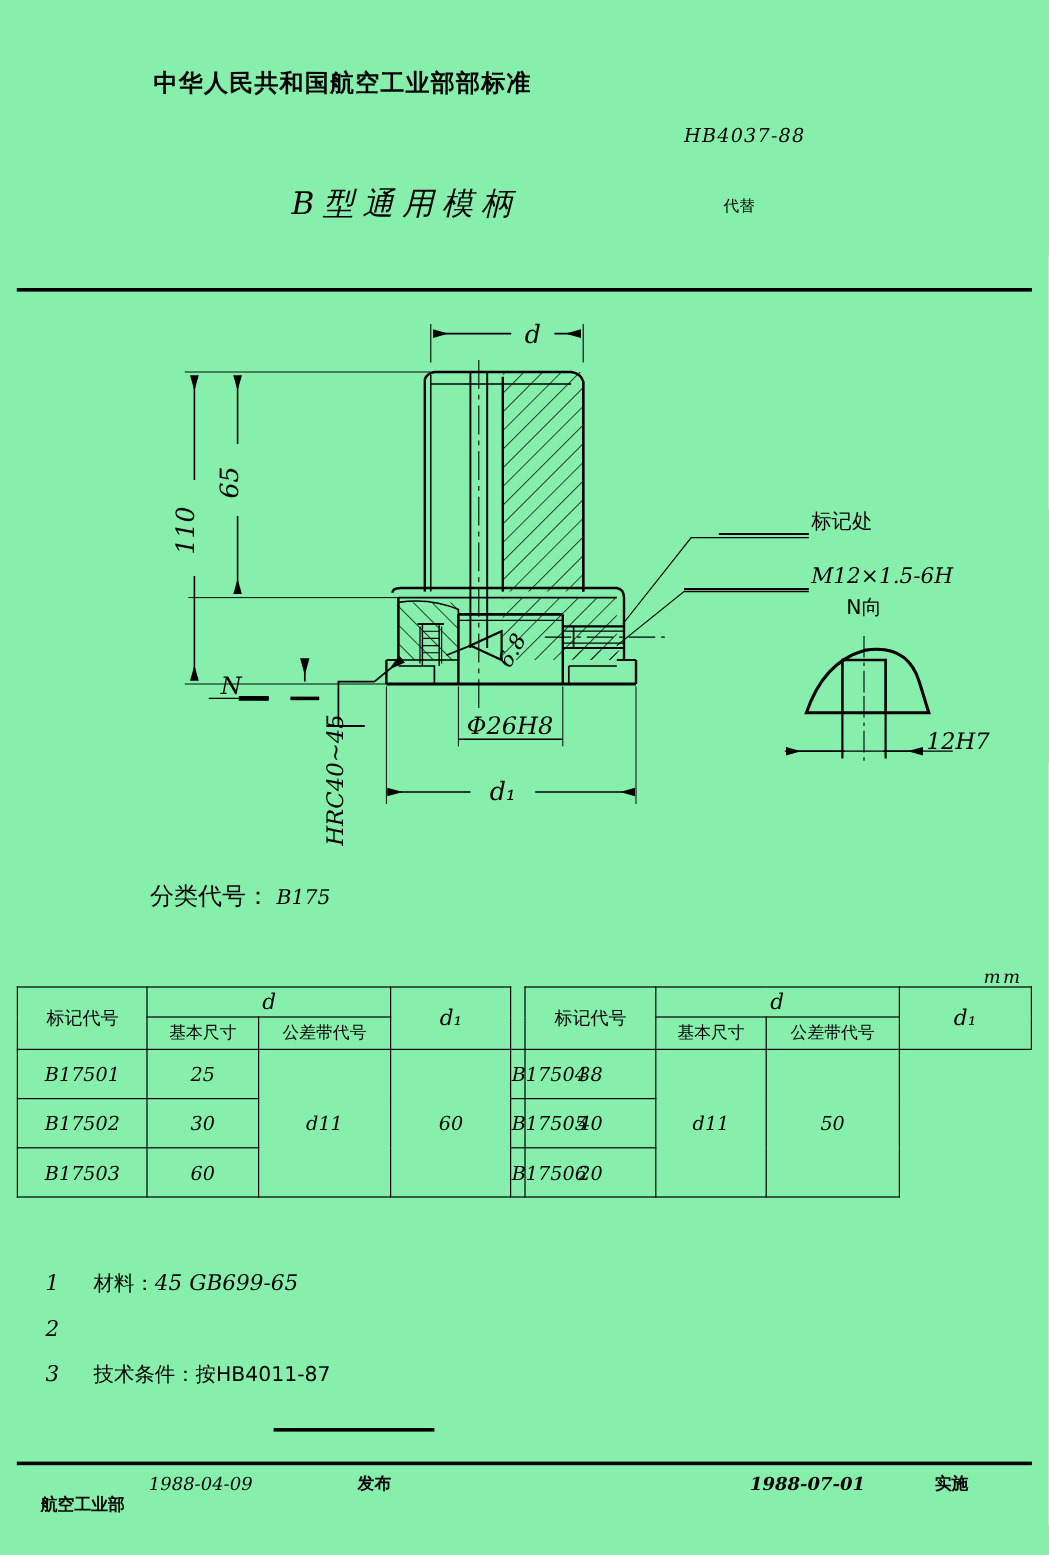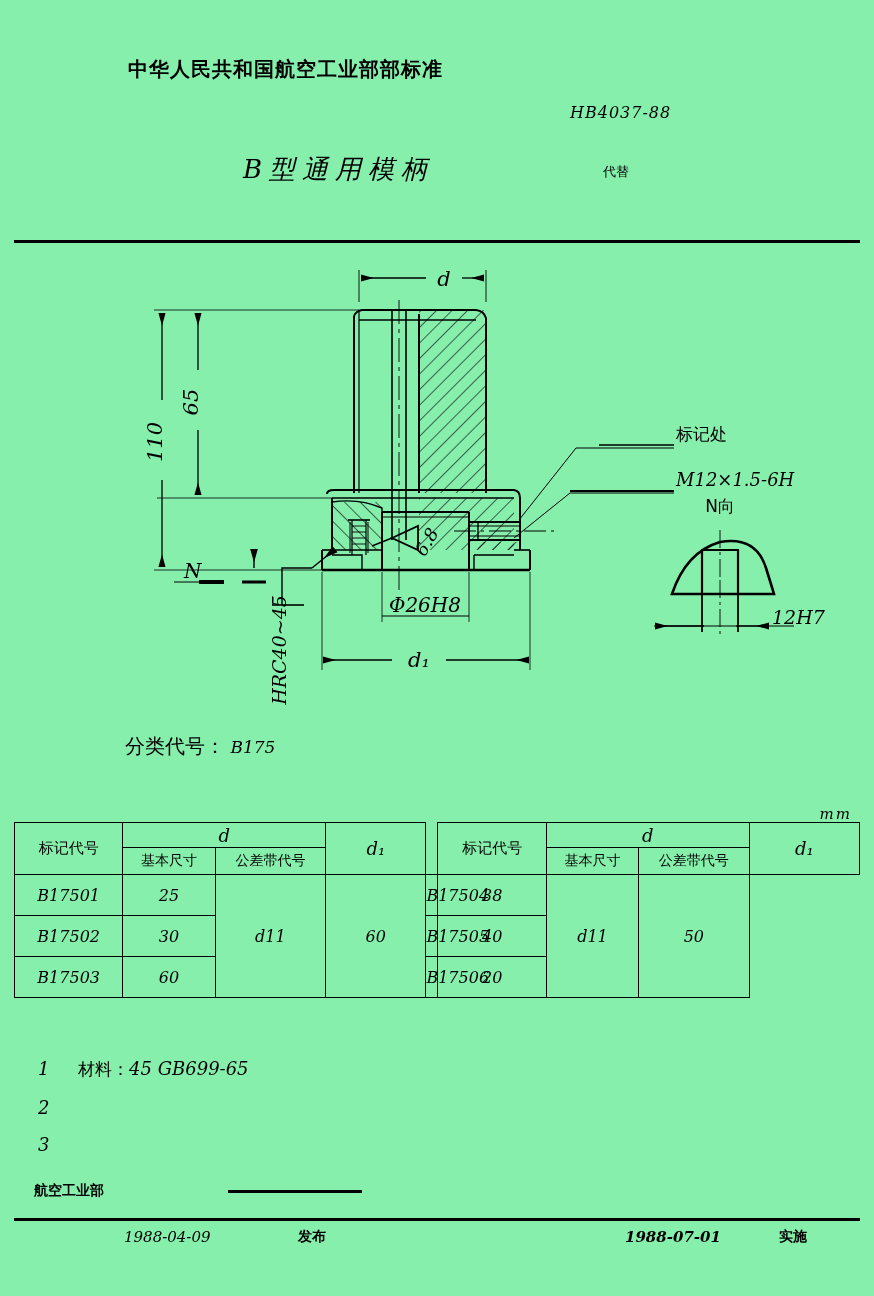--- a/index.html
+++ b/index.html
@@ -40,21 +40,21 @@
   .note{display:flex;align-items:baseline;margin-bottom:16px;}
   .note-num{width:40px;font-family:"DejaVu Serif",serif;font-style:italic;font-size:18px;}
   .note-txt{font-size:17px;font-family:"DejaVu Sans",sans-serif;white-space:nowrap;}
   .note-txt .en{font-family:"DejaVu Serif",serif;font-style:italic;font-size:18px;}
 
   .rule-short{position:absolute;left:228px;top:1190px;width:134px;height:3px;background:#000;}
   .rule-bot{position:absolute;left:14px;top:1218px;width:846px;height:3px;background:#000;}
 
   
   .ft{position:absolute;font-size:14px;font-family:"DejaVu Sans",sans-serif;white-space:nowrap;}
-  .ft-org{left:34px;top:1182px;font-weight:bold;font-family:Liberation Serif, serif;}
+  .ft-org{left:34px;top:1245px;font-weight:bold;font-family:Liberation Serif, serif;}
   .ft-date{left:124px;top:1228px;font-family:"DejaVu Serif",serif;font-style:italic;font-size:15px;}
   .ft-pub{left:298px;top:1228px;font-weight:bold;}
   .ft-eff-date{left:625px;top:1228px;font-family:"DejaVu Serif",serif;font-style:italic;font-size:15px;font-weight:bold;}
   .ft-eff{left:779px;top:1228px;font-weight:bold;}
 </style>
 </head>
 <body>
 
 <div class="page">
 
@@ -280,20 +280,21 @@
   <div class="notes">
     <div class="note">
       <span class="note-num">1</span>
       <span class="note-txt"><span>材料</span><span>：</span><span class="en">45  GB699-65</span></span>
     </div>
     <div class="note">
       <span class="note-num">2</span>
     </div>
     <div class="note">
       <span class="note-num">3</span>
+      <span class="note-txt"><span>技术条件</span><span>：</span><span>按HB4011-87</span></span>
     </div>
   </div>
 
   <div class="rule-short"></div>
   <div class="rule-bot"></div>
 
   <div class="ft ft-org">航空工业部</div>
   <div class="ft ft-date">1988-04-09</div>
   <div class="ft ft-pub">发布</div>
   <div class="ft ft-eff-date">1988-07-01</div>

